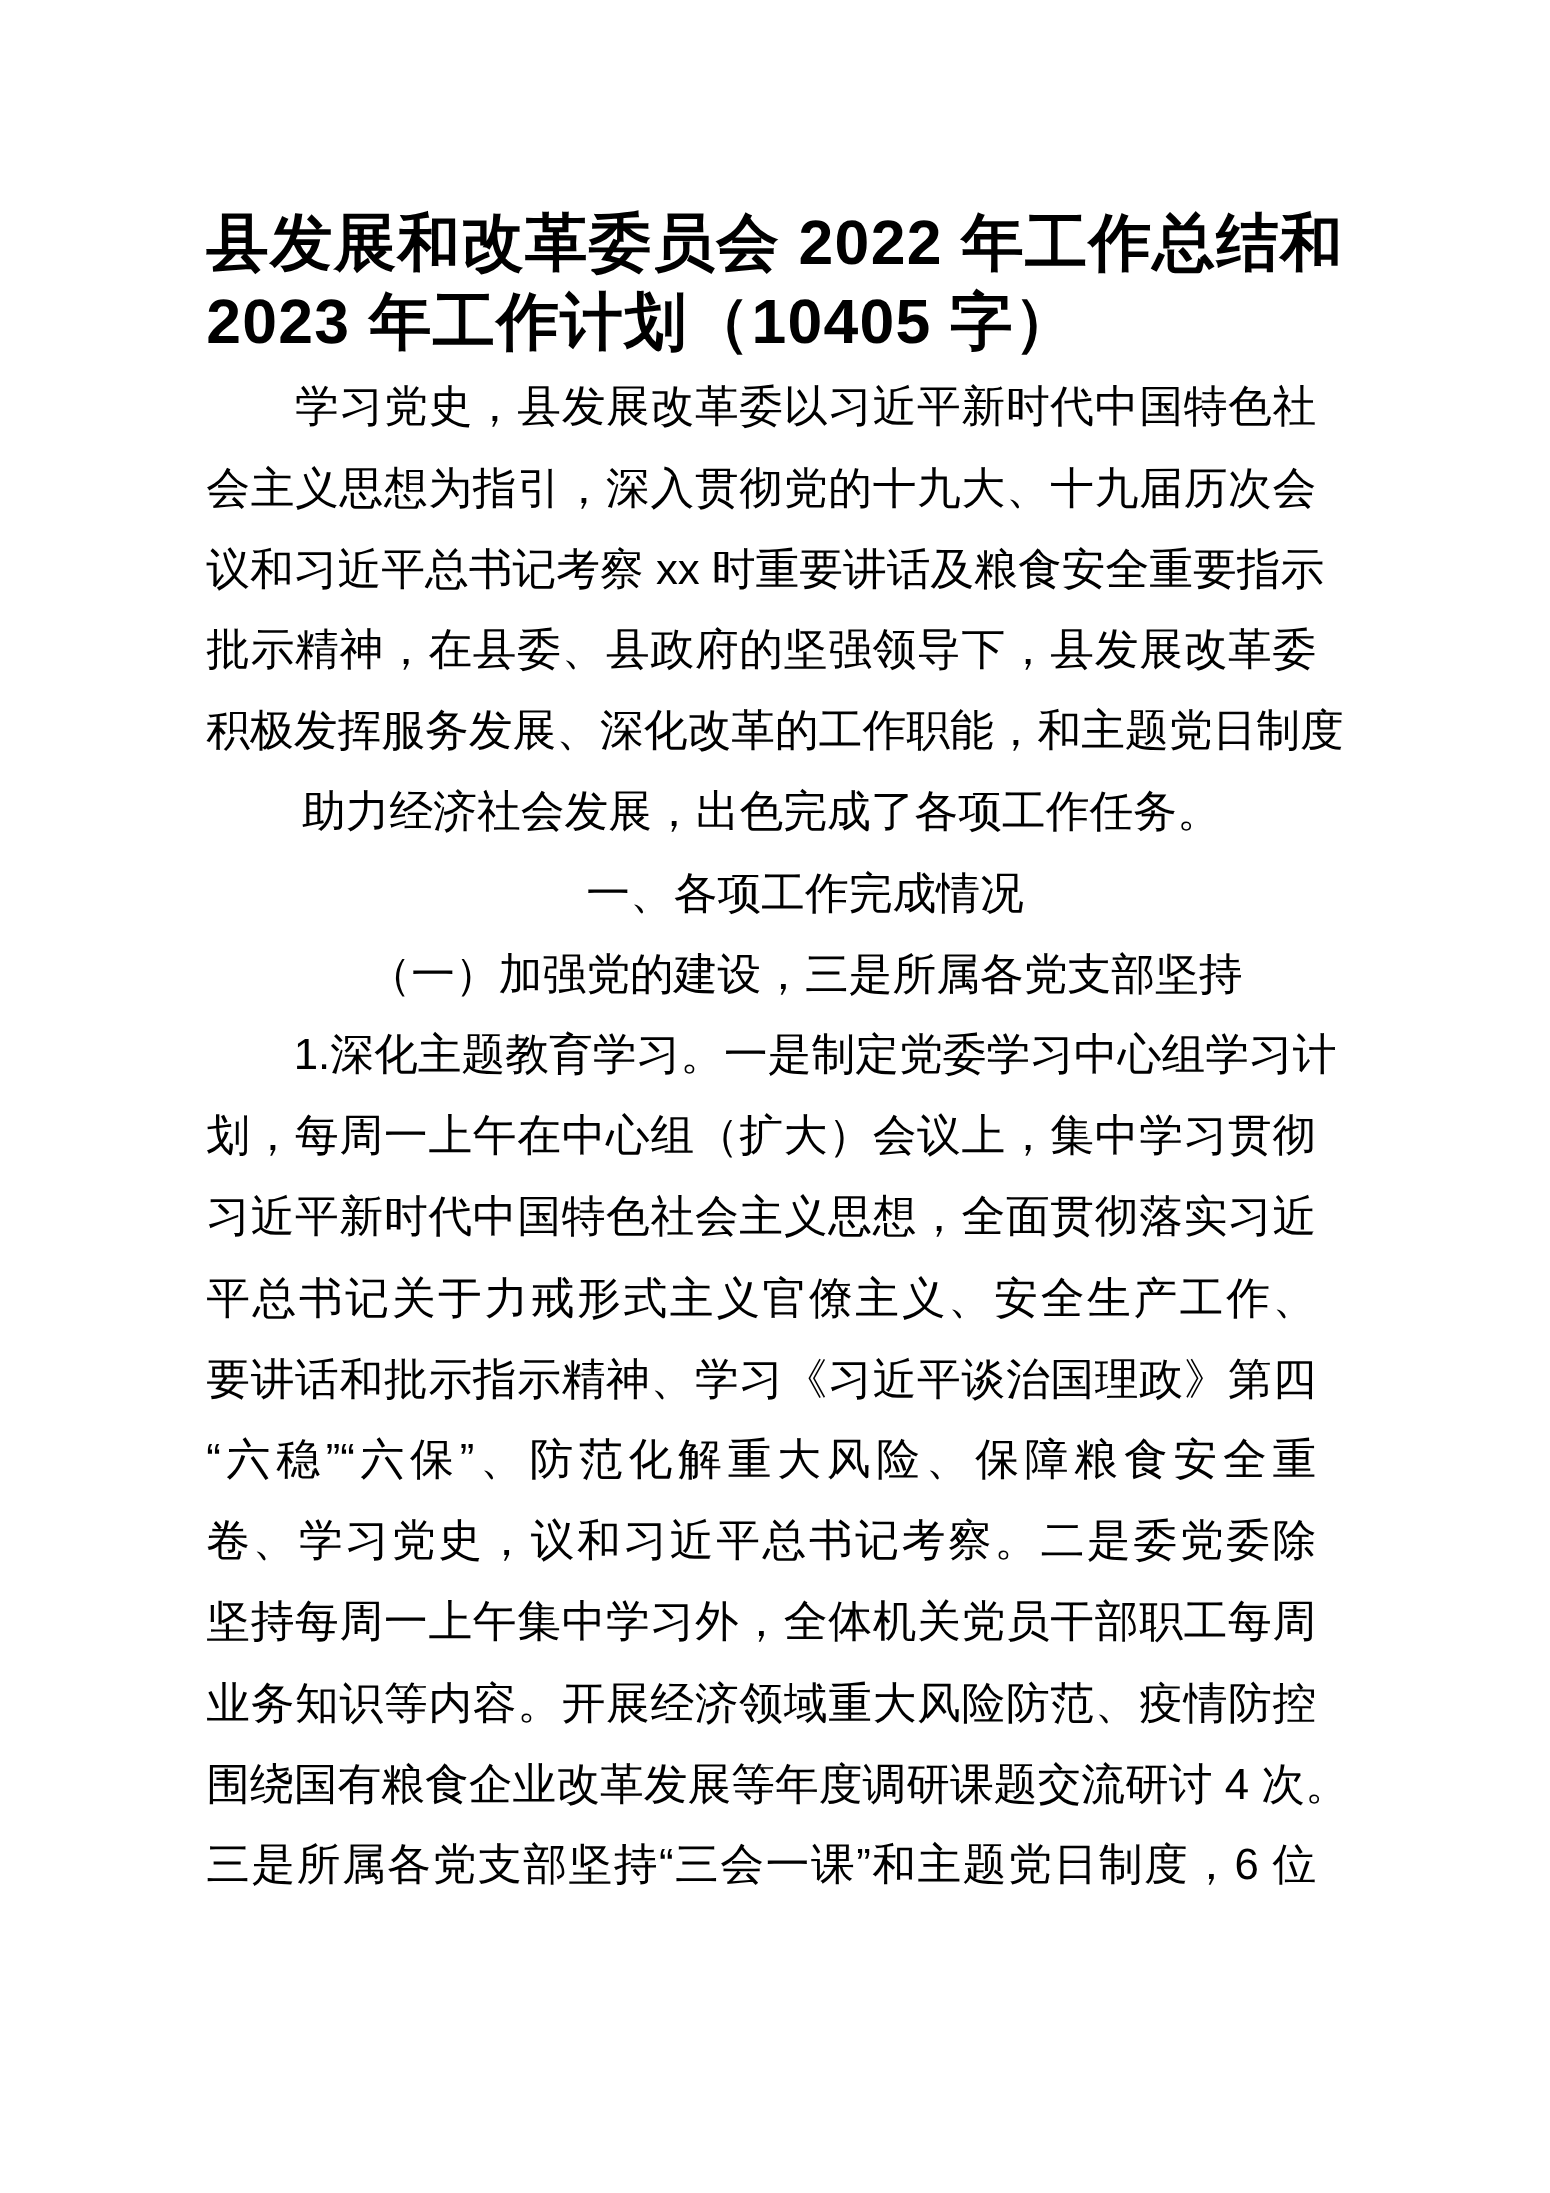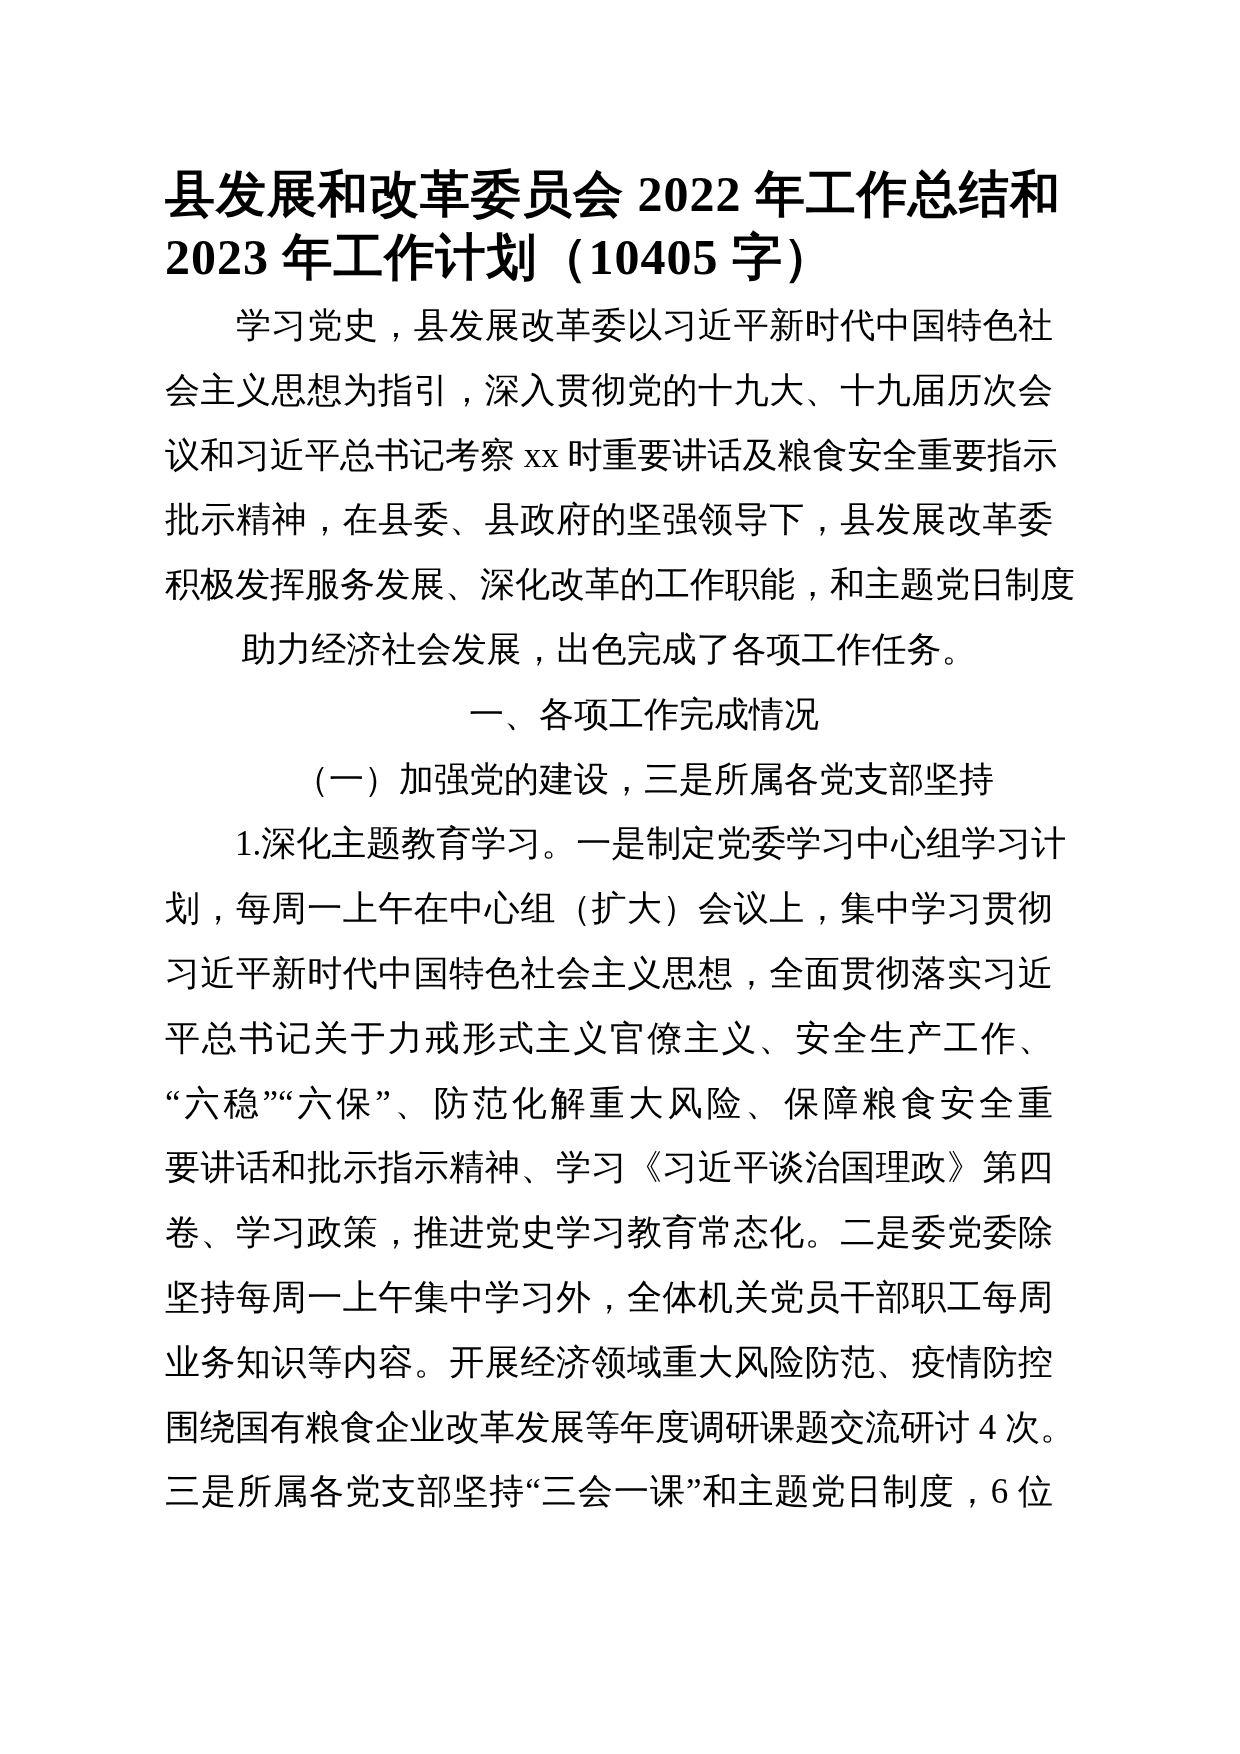--- a/index.html
+++ b/index.html
@@ -14,21 +14,20 @@
     background: #ffffff;
     overflow: hidden;
     font-family: "Liberation Sans", sans-serif;
     color: #000000;
   }
   .doc {
     position: absolute;
     left: 165px;
     top: 163px;
     width: 888px;
-    font-family: Liberation Serif, serif;
   }
   .title {
     margin: 0;
     padding: 0;
     font-size: 50px;
     font-weight: bold;
     line-height: 63px;
     white-space: nowrap;
     letter-spacing: 1px;
   }
@@ -65,23 +64,23 @@
       <div class="b-line">议和习近平总书记考察 xx 时重要讲话及粮食安全重要指示</div>
       <div class="b-line">批示精神，在县委、县政府的坚强领导下，县发展改革委</div>
       <div class="b-line">积极发挥服务发展、深化改革的工作职能，和主题党日制度</div>
       <div class="b-line end">助力经济社会发展，出色完成了各项工作任务。</div>
       <div class="b-line end">　　一、各项工作完成情况</div>
       <div class="b-line end">　　（一）加强党的建设，三是所属各党支部坚持</div>
       <div class="b-line">　　1.深化主题教育学习。一是制定党委学习中心组学习计</div>
       <div class="b-line">划，每周一上午在中心组（扩大）会议上，集中学习贯彻</div>
       <div class="b-line">习近平新时代中国特色社会主义思想，全面贯彻落实习近</div>
       <div class="b-line">平总书记关于力戒形式主义官僚主义、安全生产工作、</div>
+      <div class="b-line">要讲话和批示指示精神、学习《习近平谈治国理政》第四</div>
       <div class="b-line">“六稳”“六保”、防范化解重大风险、保障粮食安全重</div>
-      <div class="b-line">要讲话和批示指示精神、学习《习近平谈治国理政》第四</div>
-      <div class="b-line">卷、学习政策，推进党史学习教育常态化。二是委党委除</div>
+      <div class="b-line">卷、学习党史，议和习近平总书记考察。二是委党委除</div>
       <div class="b-line">坚持每周一上午集中学习外，全体机关党员干部职工每周</div>
       <div class="b-line">业务知识等内容。开展经济领域重大风险防范、疫情防控</div>
       <div class="b-line">围绕国有粮食企业改革发展等年度调研课题交流研讨 4 次。</div>
       <div class="b-line">三是所属各党支部坚持“三会一课”和主题党日制度，6 位</div>
     </div>
 
   </div>
 </div>
 
 </body></html>

